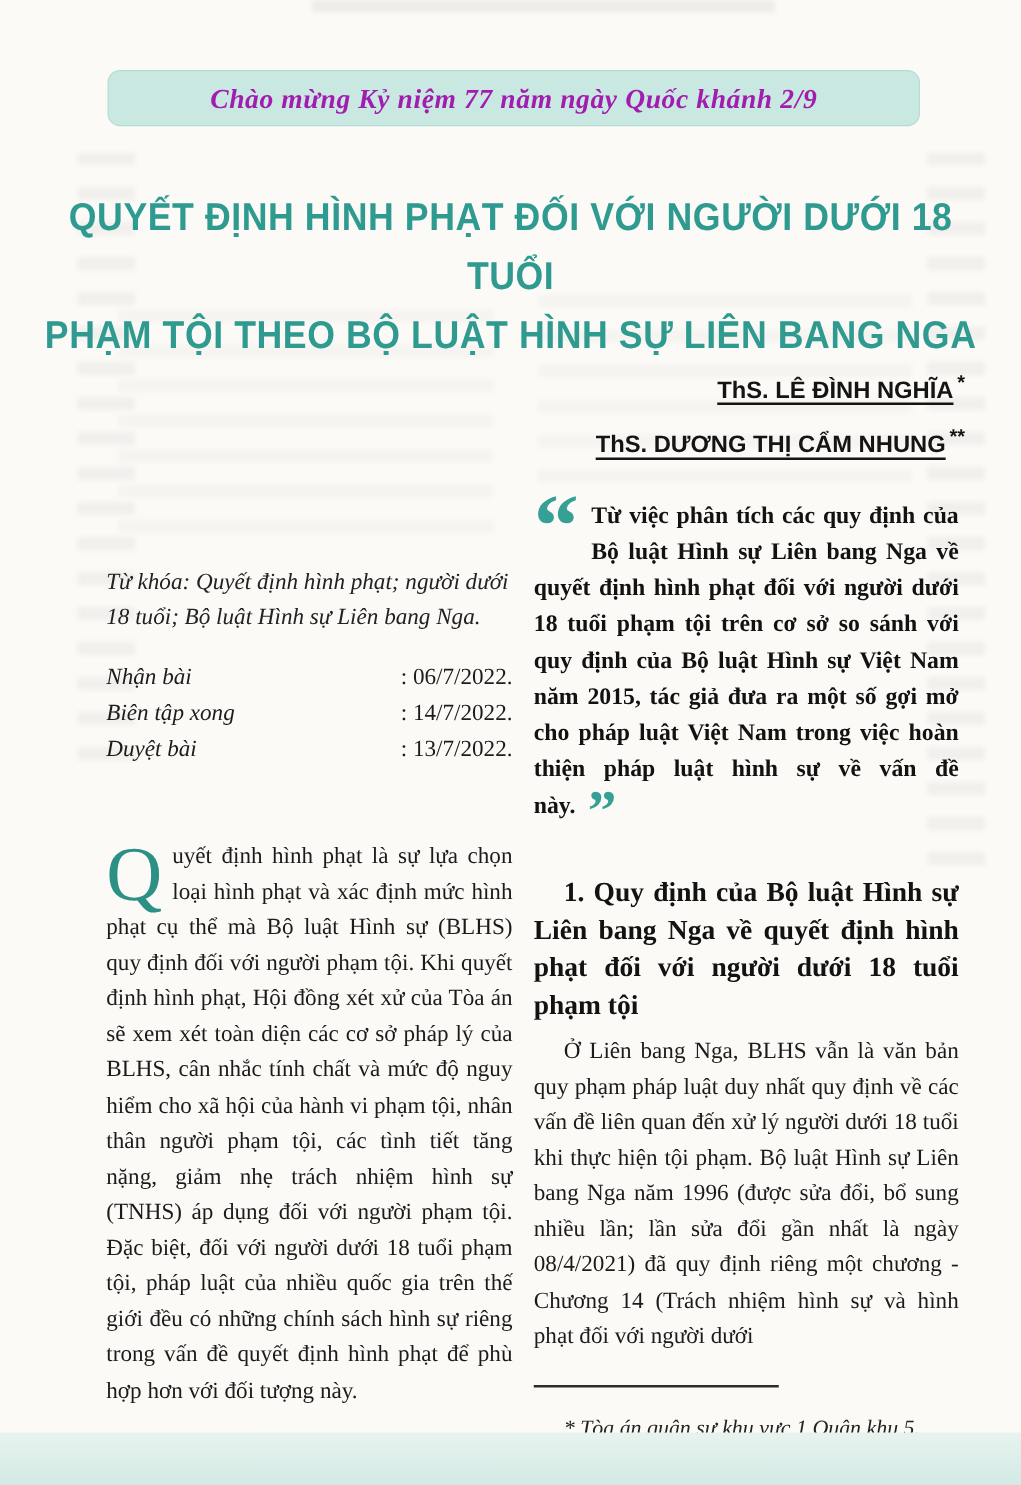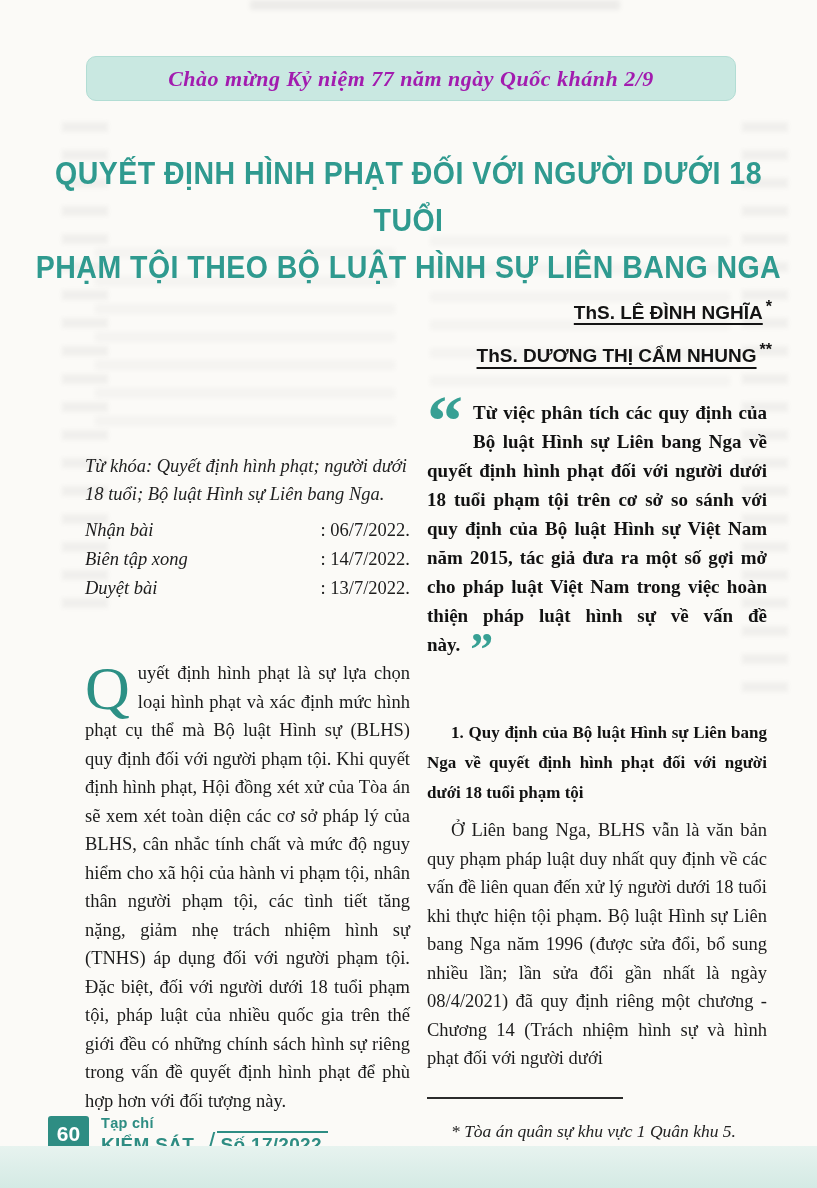--- a/index.html
+++ b/index.html
@@ -57,21 +57,21 @@
     font-weight: 700; font-size: 19px; line-height: 37px; color: #141414;
   }
   .author-name { text-decoration: underline; text-underline-offset: 4px; text-decoration-thickness: 2px; }
   .author-marker { font-size: 16px; vertical-align: super; margin-left: 3px; }
 
   .col-left  { position: absolute; left: 85px;  top: 452px; width: 325px; }
   .col-right { position: absolute; left: 427px; top: 398px; width: 340px; }
 
   .keywords {
     font-style: italic; font-size: 18.5px; line-height: 28px;
-    color: #222; margin-bottom: 8px; text-align: left;
+    color: #222; margin-bottom: 20px; text-align: left;
   }
   .date-row { display: flex; font-size: 18.5px; line-height: 29px; justify-content: space-between; }
   .date-label { font-style: italic; width: 152px; }
   .date-value { }
 
   .body-left { margin-top: 56px; }
   .dropcap {
     float: left; color: #2c9085;
     font-size: 62px; line-height: 50px;
     margin: 4px 8px 0 0; font-weight: 400;
@@ -89,21 +89,21 @@
     float: left; color: #37a094;
     font-size: 72px; line-height: 46px; height: 34px;
     margin: 0 10px 0 0; font-weight: 700;
   }
   .quote-close {
     color: #37a094; font-size: 46px; line-height: 0;
     vertical-align: -14px; margin-left: 10px; font-weight: 700;
   }
 
   .section-heading {
-    margin-top: 59px; font-weight: 700; font-size: 17px;
+    margin-top: 40px; font-weight: 700; font-size: 22px;
     line-height: 30px; text-align: justify; text-indent: 24px; color: #121212;
   }
   .body-right {
     margin-top: 8px; font-size: 18.5px; line-height: 28.5px;
     text-align: justify; text-indent: 24px; color: #1b1b1b;
   }
 
   .footnote-rule { margin-top: 24px; width: 196px; border-top: 2px solid #2b2b2b; }
   .footnote {
     margin-top: 19px; font-style: italic; font-size: 17.5px;
@@ -182,27 +182,16 @@
 
     <div class="section-heading">1. Quy định của Bộ luật Hình sự Liên bang Nga về quyết định hình phạt đối với người dưới 18 tuổi phạm tội</div>
 
     <p class="body-right">Ở Liên bang Nga, BLHS vẫn là văn bản quy phạm pháp luật duy nhất quy định về các vấn đề liên quan đến xử lý người dưới 18 tuổi khi thực hiện tội phạm. Bộ luật Hình sự Liên bang Nga năm 1996 (được sửa đổi, bổ sung nhiều lần; lần sửa đổi gần nhất là ngày 08/4/2021) đã quy định riêng một chương - Chương 14 (Trách nhiệm hình sự và hình phạt đối với người dưới</p>
 
     <div class="footnote-rule"></div>
     <p class="footnote">* Tòa án quân sự khu vực 1 Quân khu 5.</p>
     <p class="footnote">** Giảng viên Khoa Luật hình sự, Đại học Luật, Đại học Huế.</p>
   </div>
 
-  <div class="footer">
-    <div class="page-number">60</div>
-    <div class="journal">
-      <div class="journal-line1">Tạp chí</div>
-      <div class="journal-line2">
-        <span>KIỂM SÁT_</span>
-        <span class="journal-slash">/</span>
-        <span class="journal-issue">Số 17/2022</span>
-      </div>
-    </div>
-  </div>
 
   <div class="bottom-band"></div>
 
 </div>
 
 </body></html>

